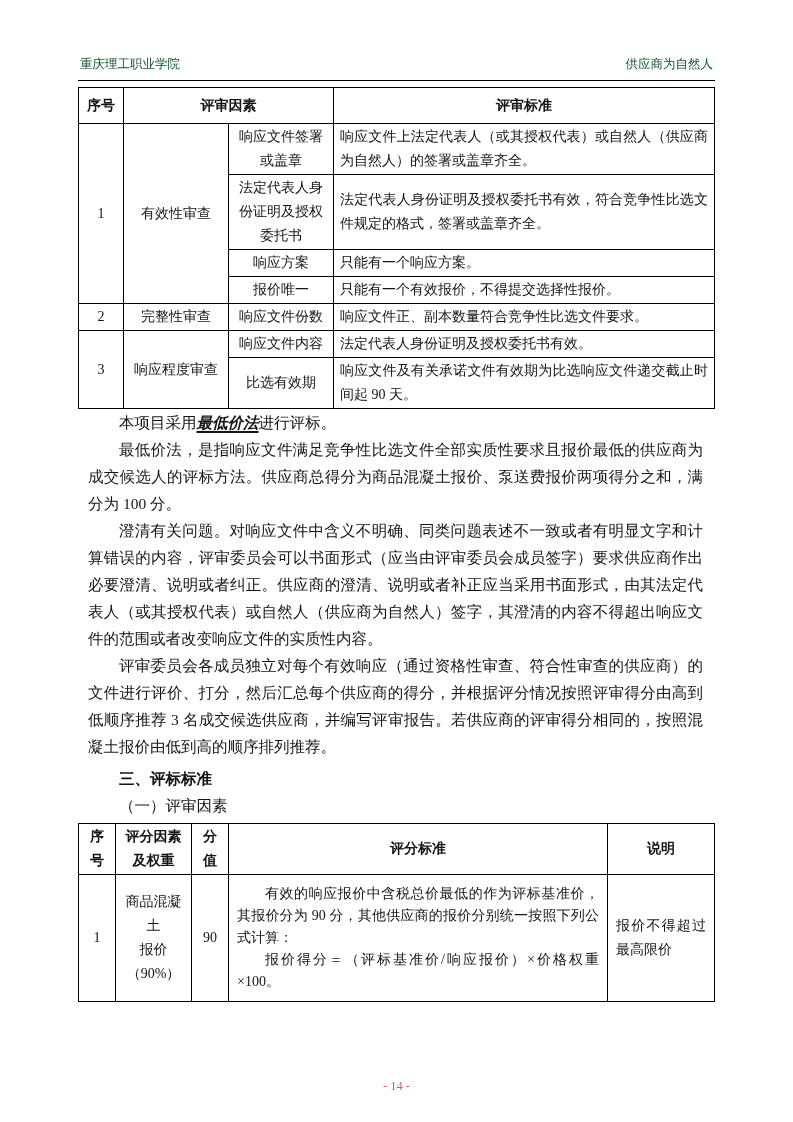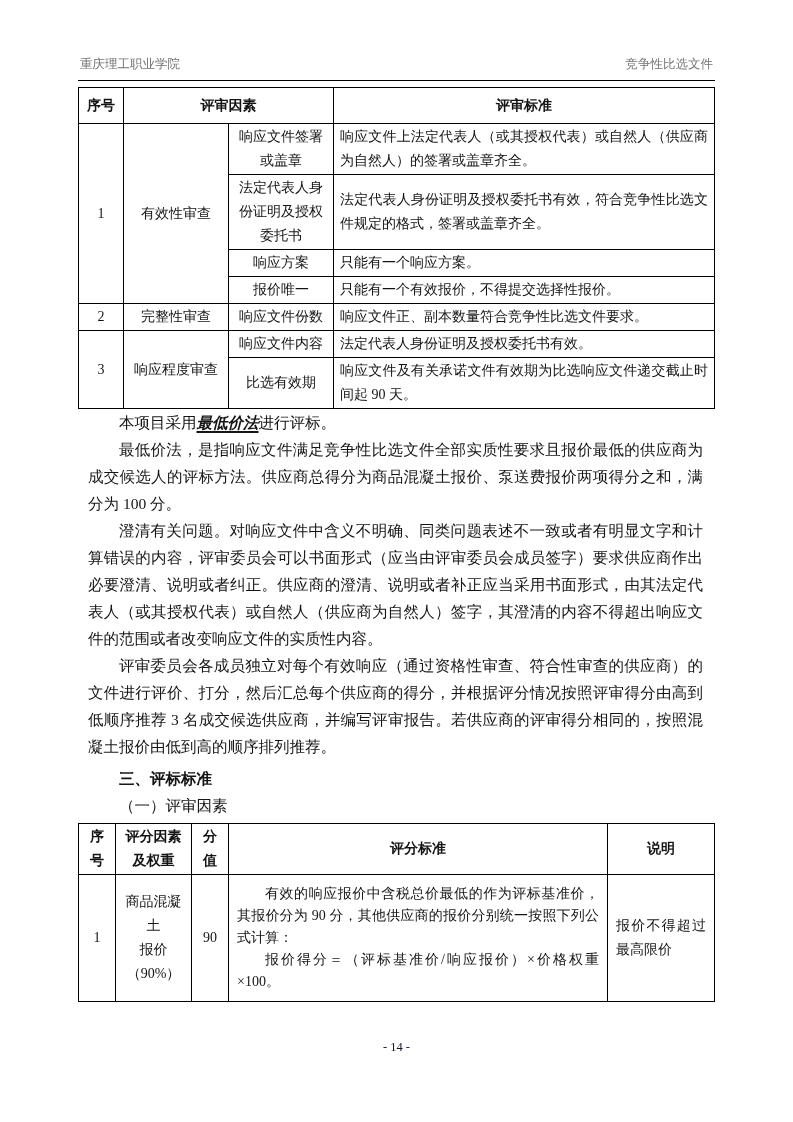--- a/index.html
+++ b/index.html
@@ -6,21 +6,21 @@
   body {
     width:793px; height:1122px; overflow:hidden;
     font-family:"Liberation Serif","DejaVu Serif",serif;
     color:#141414;
   }
   .page { position:relative; width:793px; height:1122px; box-sizing:border-box; padding:56px 78px 0 78px; }
 
   
   .hdr { display:flex; justify-content:space-between; align-items:flex-end;
          font-size:12.5px; line-height:16px; padding:0 2px 8px 2px;
-         border-bottom:1.5px solid #000; color:#737373; }
+         border-bottom:1.5px solid #000; color:#14532d; }
 
   
   table { border-collapse:collapse; width:100%; table-layout:fixed; }
   .tbl { border:1.5px solid #000; }
   th, td { border:1px solid #000; font-size:14px; line-height:24px; padding:1px 6px; vertical-align:middle; box-sizing:border-box; }
   th { font-weight:bold; text-align:center; }
   td.c { text-align:center; }
   td.s { text-align:justify; }
   .pre { white-space:pre-line; }
 
@@ -37,31 +37,31 @@
   .em { font-weight:bold; text-decoration:underline; text-underline-offset:3px; text-decoration-thickness:1.5px;font-style:italic; }
   .sub { font-weight:normal; }
 
   .t2 { margin-top:4px; }
   .t2 tr.head > th { height:48px; }
   .t2 tr.r1 > td { height:116px; }
   .std2 { vertical-align:middle; padding:8px 8px; }
   .std2 div { text-indent:2em; line-height:22px; text-align:justify; }
   .note { text-align:justify; padding:2px 8px; }
 
-  .footer { position:absolute; left:0; right:0; top:1040px; text-align:center;
-            font-size:12.5px; color:#0f172a; }
+  .footer { position:absolute; left:0; right:0; top:1079px; text-align:center;
+            font-size:12.5px; color:#ec4899; }
 </style>
 </head>
 <body>
 
 <div class="page">
 
   <header class="hdr">
     <span>重庆理工职业学院</span>
-    <span>竞争性比选文件</span>
+    <span>供应商为自然人</span>
   </header>
 
   <table class="tbl t1">
     <colgroup>
         <col style="width:45px">
         <col style="width:105px">
         <col style="width:105px">
         <col>
       </colgroup>
     <tbody>

